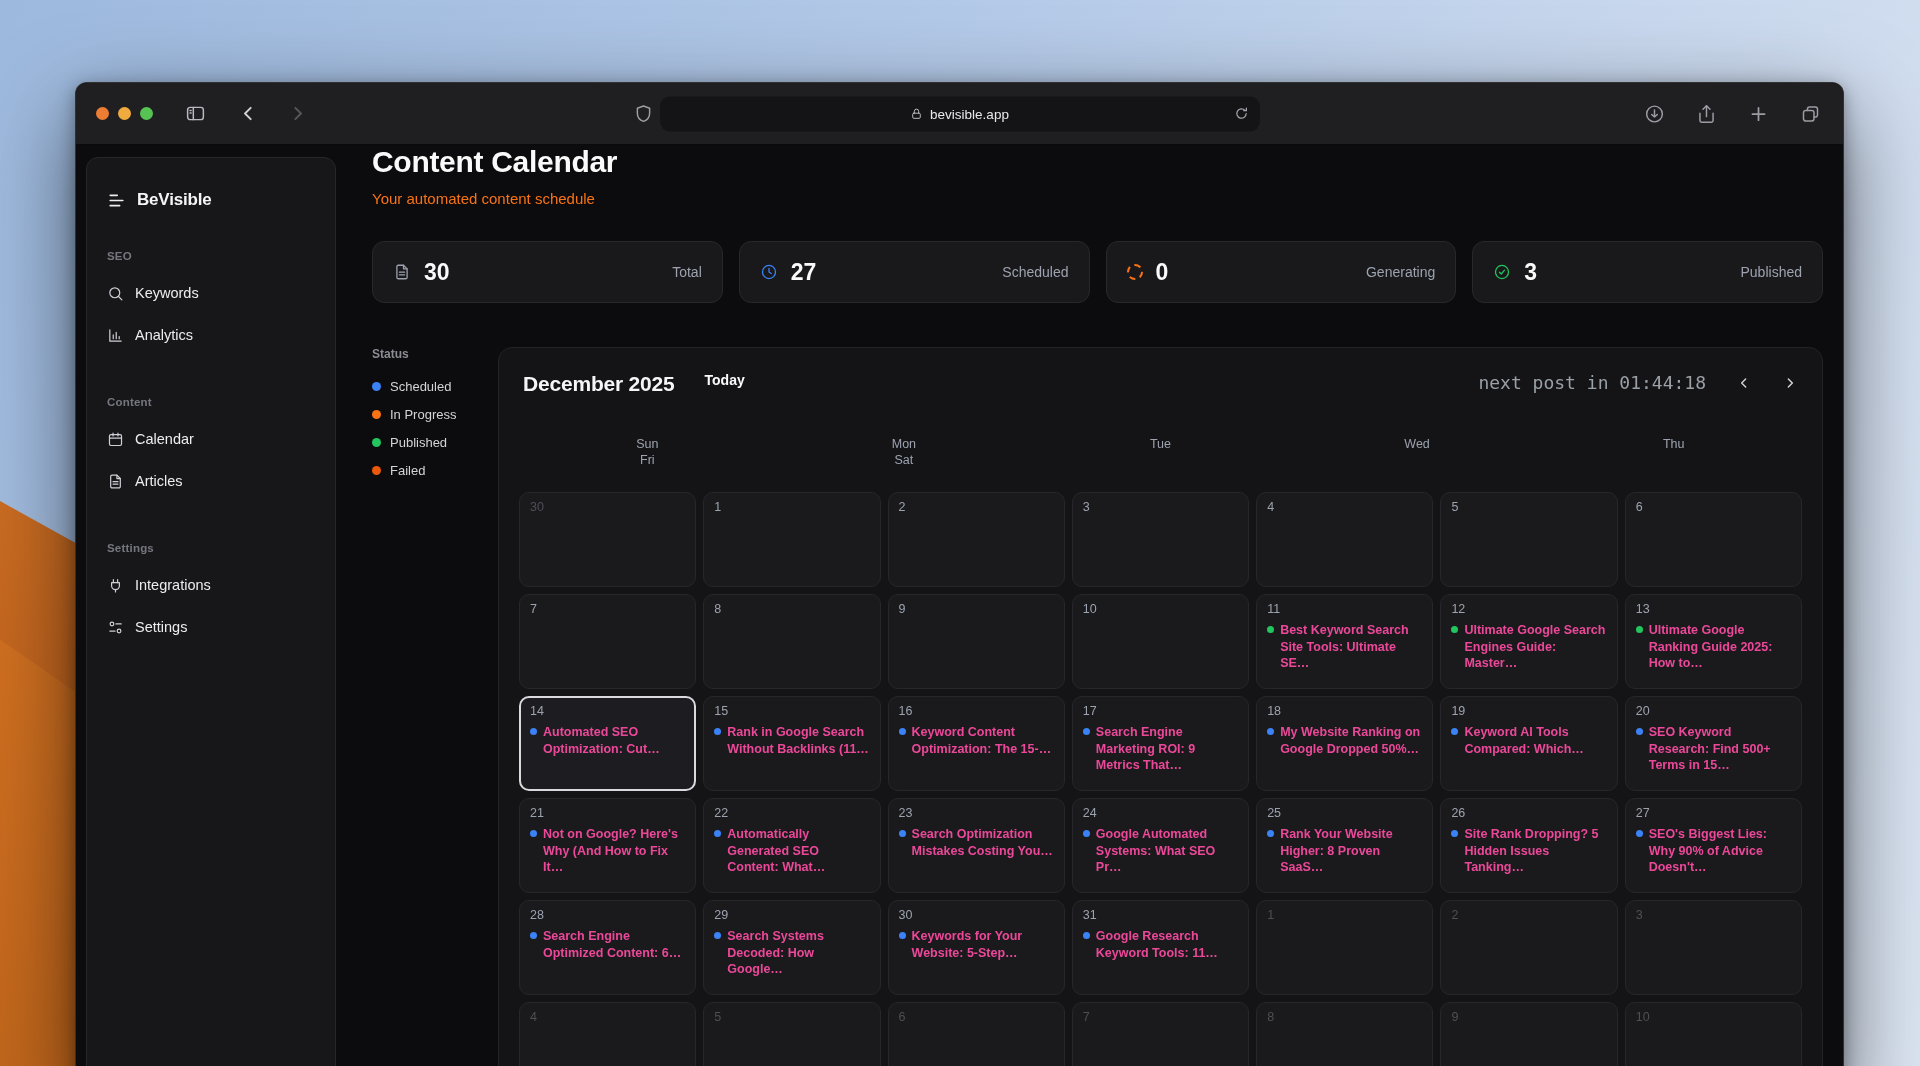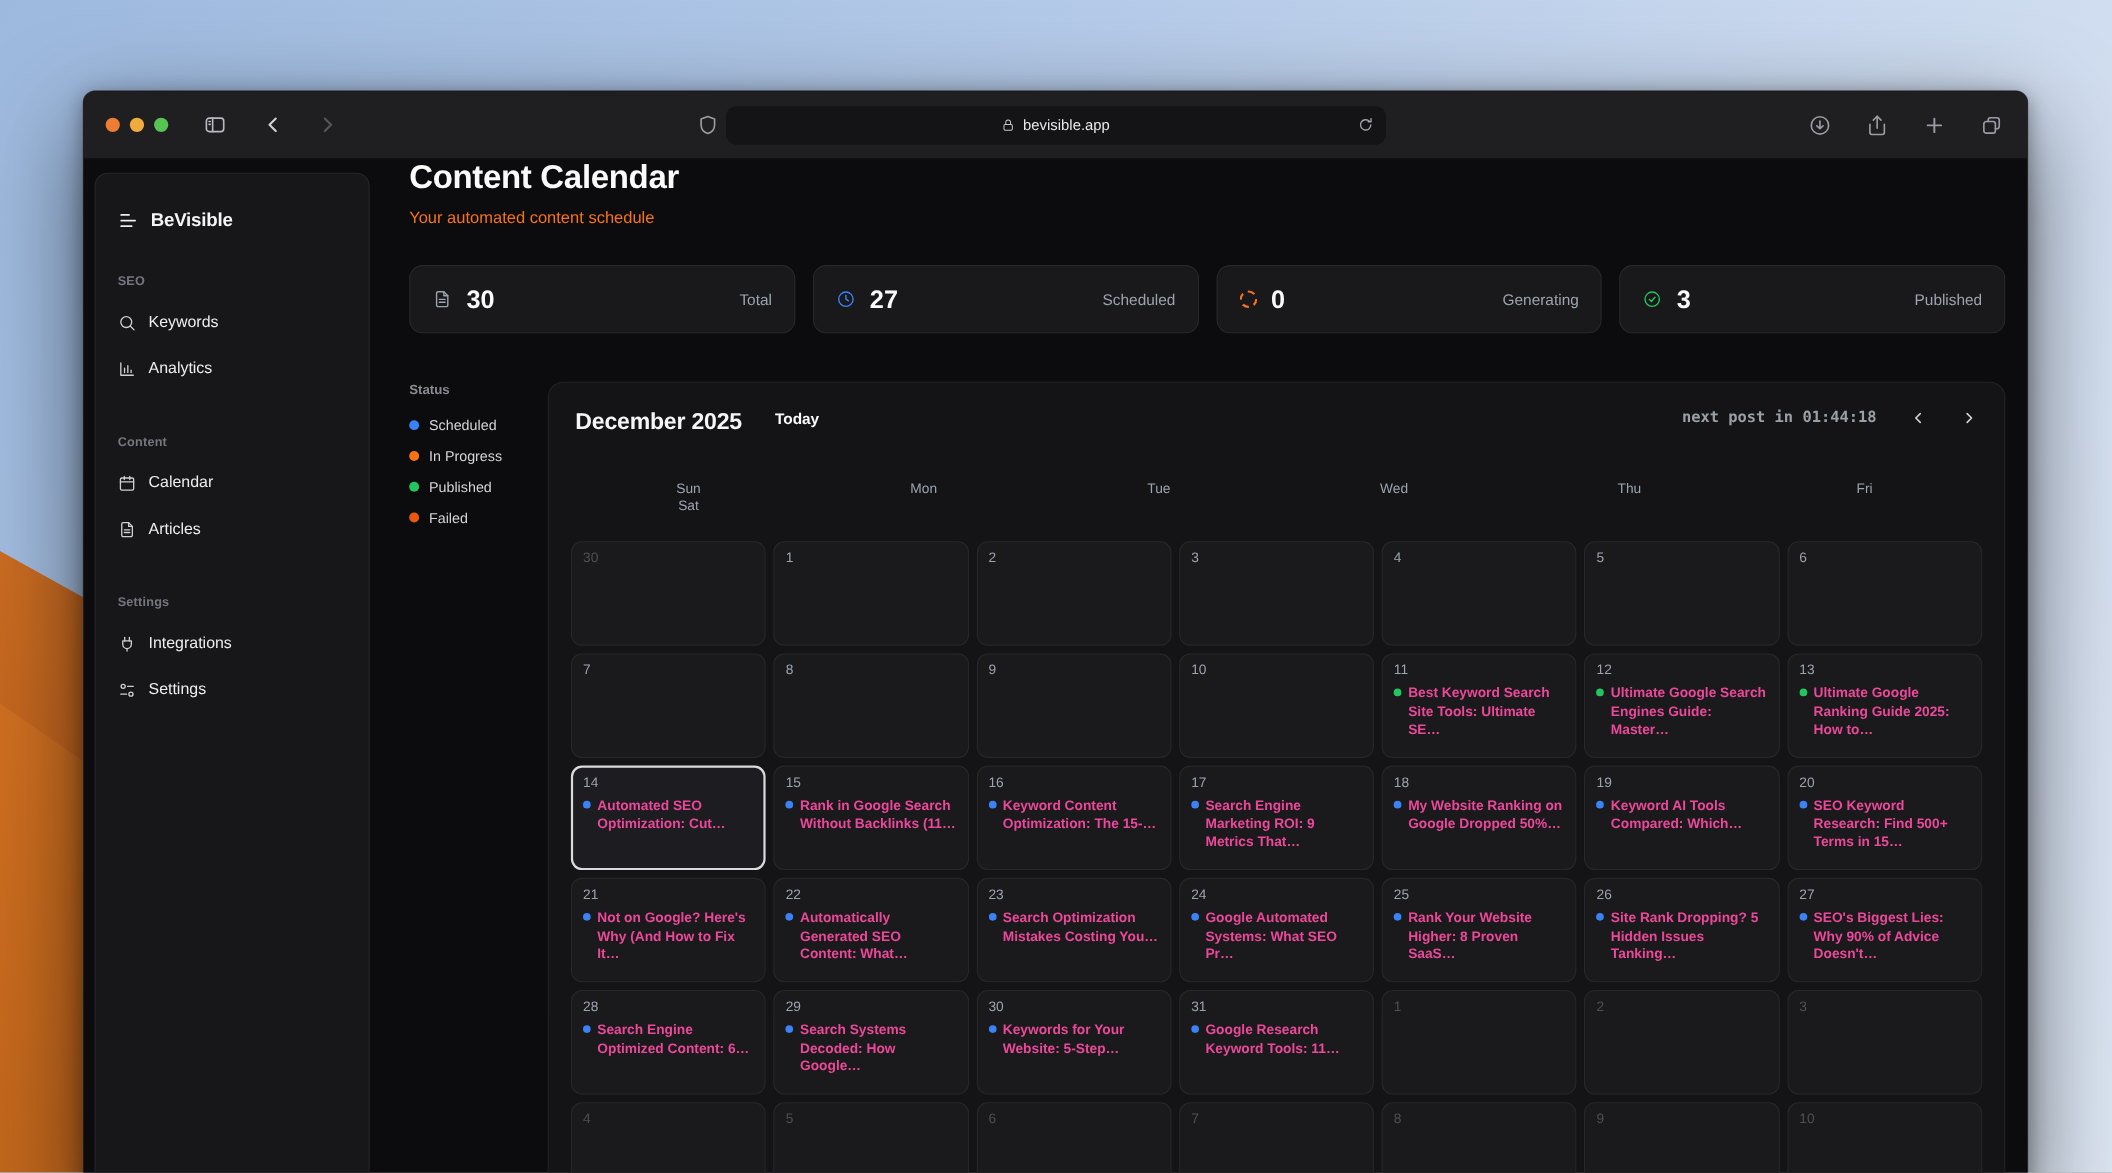--- a/index.html
+++ b/index.html
@@ -99,25 +99,25 @@
 
   
   .cal-panel{
     flex:1; margin-left:26px; background:#141417; border:1px solid #232327;
     border-radius:14px; padding:24px 20px 20px;
   }
   .cal-header{ display:flex; align-items:flex-start; height:30px; padding:0 4px; }
   .cal-month{ font-size:21px; font-weight:700; color:#f5f5f6; letter-spacing:-.2px; }
   .cal-today{ margin-left:30px; font-size:14px; font-weight:600; color:#fafafa; background:none; border:none; cursor:default; }
   .cal-right{ margin-left:auto; display:flex; align-items:center; gap:30px; }
-  .countdown{ font-family:"DejaVu Sans Mono", monospace; font-size:14px; color:#9aa0a6;font-weight:bold; }
+  .countdown{ font-family:"DejaVu Sans Mono", monospace; font-size:18px; color:#9aa0a6; }
   .nav-btn{ background:none; border:none; color:#d2d2d7; cursor:default; }
   .nav-btn svg{ width:16px; height:16px; stroke-width:2.2; }
 
-  .weekdays{ margin-top:35px; display:grid; grid-template-columns:repeat(6,1fr); }
+  .weekdays{ margin-top:35px; display:grid; grid-template-columns:repeat(5,1fr); }
   .weekday{ text-align:center; font-size:12.5px; color:#9ca3af; height:16px; }
 
   .grid{ margin-top:23px; display:grid; grid-template-columns:repeat(7,1fr); grid-auto-rows:95px; gap:7px; }
   .cell{ background:#1a1a1d; border:1px solid #27272b; border-radius:10px; padding:7px 10px; overflow:hidden; }
   .cell-date{ font-size:12.5px; color:#9ca3af; }
   .cell.out .cell-date{ color:#4e4e56; }
   .cell.today{ border:2px solid #d9d9de; background:#1d1d21; padding:6px 9px; }
   .ev{ display:flex; gap:6px; margin-top:6px; }
   .ev-dot{ width:7px; height:7px; border-radius:50%; flex:none; margin-top:4px; }
   .ev-t{ font-size:12.5px; color:#ec4899; line-height:1.32;font-weight:bold; }

